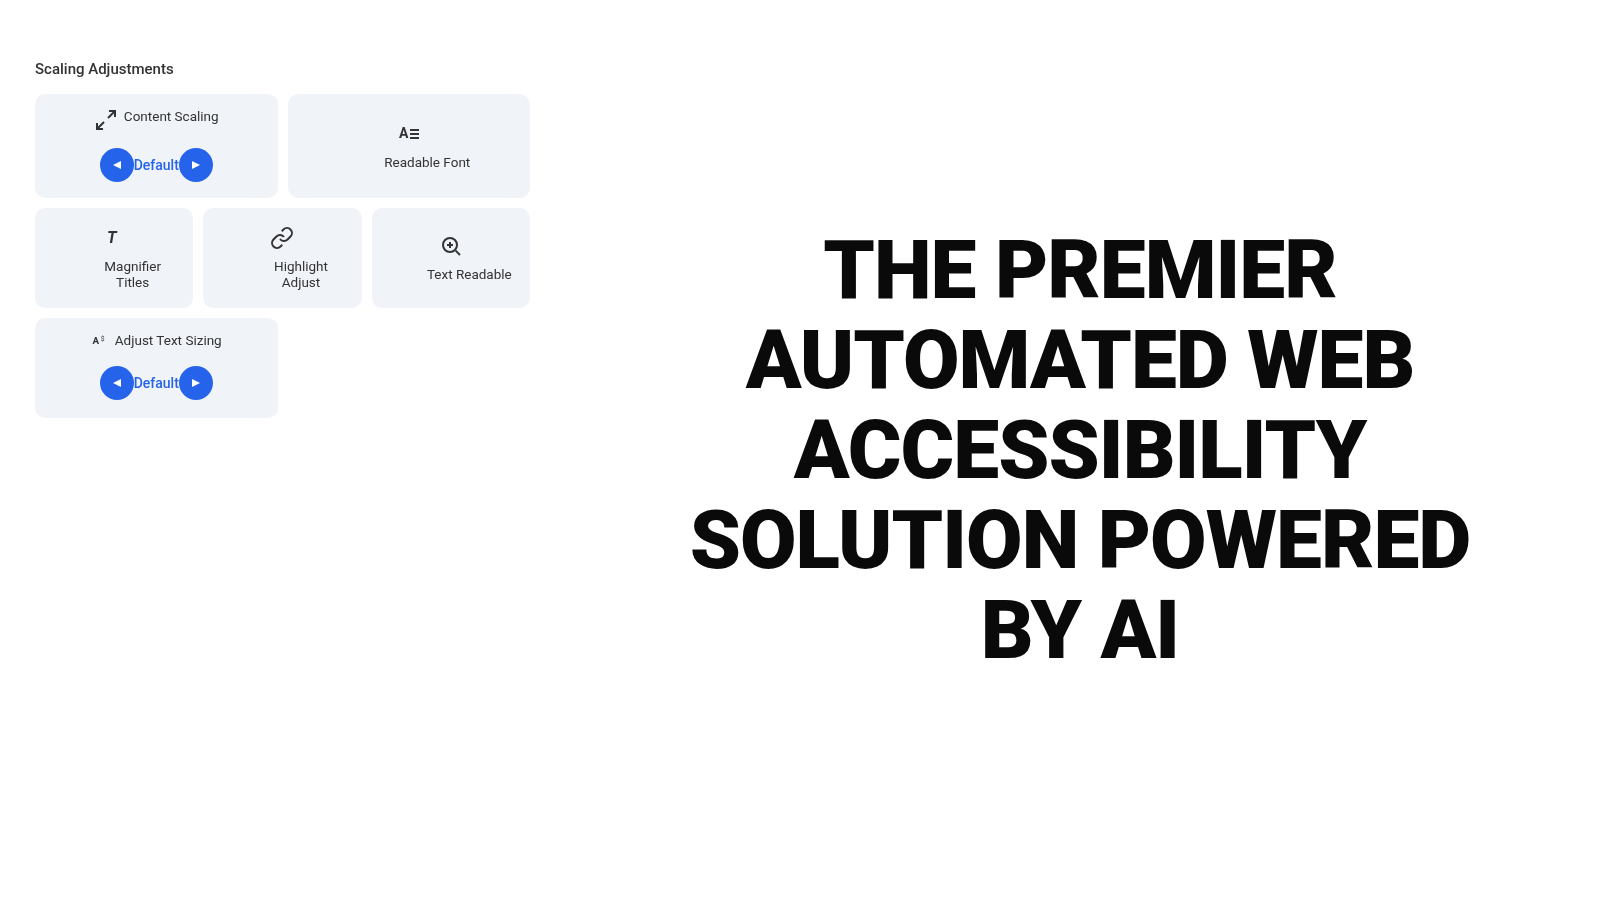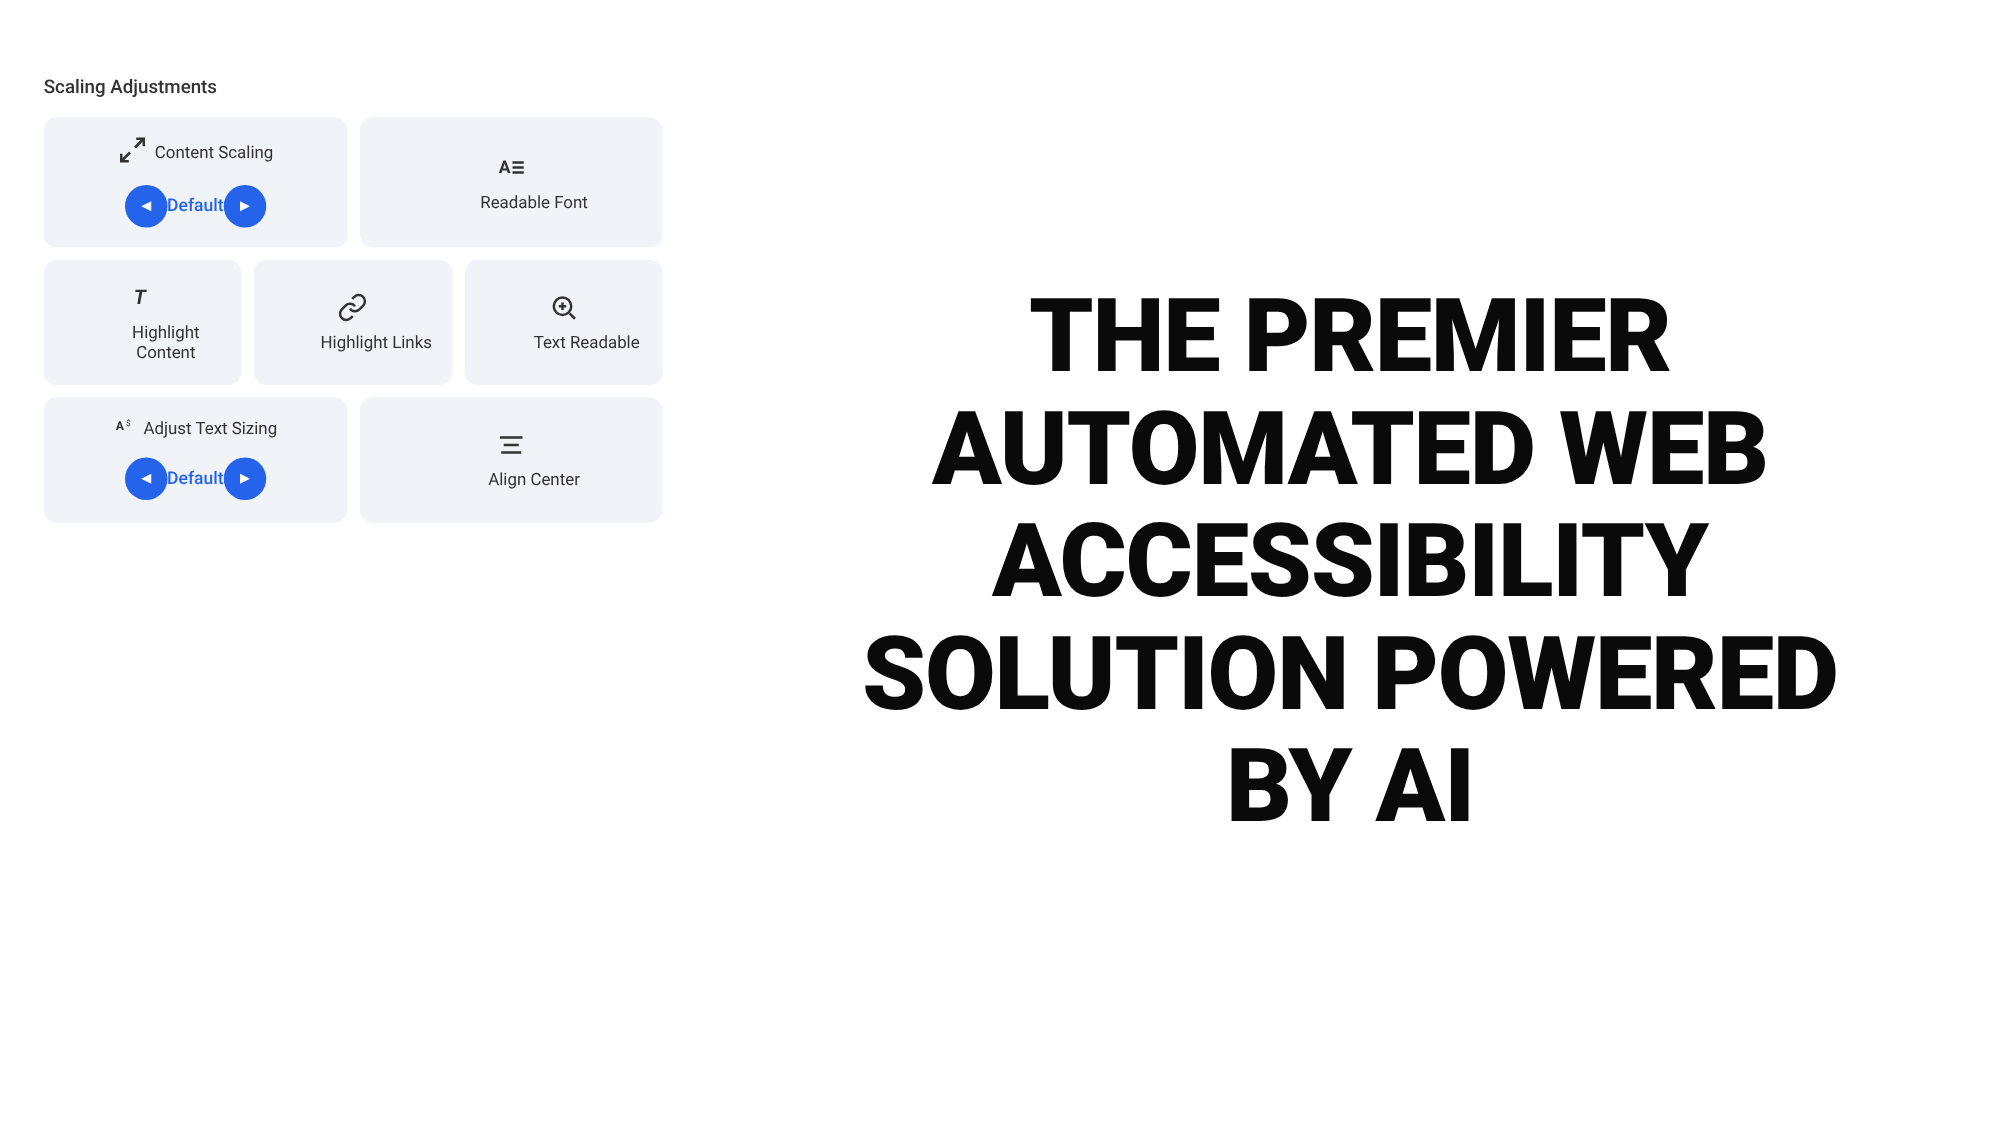--- a/index.html
+++ b/index.html
@@ -65,21 +65,21 @@
       border-radius: 10px;
       padding: 14px 16px 16px;
       display: flex;
       flex-direction: column;
       align-items: center;
       min-height: 100px;
     }
 
     .card-header {
       display: flex;
-      align-items: center;
+      align-items: flex-start;
       gap: 6px;
       margin-bottom: 12px;
     }
 
     .card-header-icon {
       font-size: 16px;
       color: #333;
     }
 
     .card-header-label {
@@ -217,32 +217,32 @@
   </div>
 
   <div class="row2">
 
     <div class="card">
       <div class="card-icon">
         <svg class="icon-svg" viewBox="0 0 24 24" fill="none" stroke="currentColor" stroke-width="2">
           <text x="5" y="17" font-size="16" font-weight="bold" fill="currentColor" stroke="none" font-style="italic">T</text>
         </svg>
       </div>
-      <span class="card-label">Highlight Content</span>
+      <span class="card-label">Magnifier Titles</span>
     </div>
 
     <div class="card">
       <div class="card-icon">
 
         <svg class="icon-svg" viewBox="0 0 24 24" fill="none" stroke="currentColor" stroke-width="2">
           <path d="M10 13a5 5 0 0 0 7.54.54l3-3a5 5 0 0 0-7.07-7.07l-1.72 1.71"></path>
           <path d="M14 11a5 5 0 0 0-7.54-.54l-3 3a5 5 0 0 0 7.07 7.07l1.71-1.71"></path>
         </svg>
       </div>
-      <span class="card-label">Highlight Links</span>
+      <span class="card-label">Highlight Adjust</span>
     </div>
 
     <div class="card">
       <div class="card-icon">
 
         <svg class="icon-svg" viewBox="0 0 24 24" fill="none" stroke="currentColor" stroke-width="2">
           <circle cx="11" cy="11" r="7"></circle>
           <line x1="21" y1="21" x2="16.65" y2="16.65"></line>
           <line x1="11" y1="8" x2="11" y2="14"></line>
           <line x1="8" y1="11" x2="14" y2="11"></line>
@@ -272,30 +272,20 @@
         </button>
         <span class="ctrl-label">Default</span>
         <button class="ctrl-btn">
           <svg width="14" height="14" viewBox="0 0 14 14" fill="white">
               <path d="M11 7L3 3v8l8-4z"></path>
             </svg>
         </button>
       </div>
     </div>
 
-    <div class="card">
-      <div class="card-icon">
-        <svg class="icon-svg" viewBox="0 0 24 24" fill="none" stroke="currentColor" stroke-width="2">
-          <line x1="3" y1="6" x2="21" y2="6"></line>
-          <line x1="6" y1="12" x2="18" y2="12"></line>
-          <line x1="4" y1="18" x2="20" y2="18"></line>
-        </svg>
-      </div>
-      <span class="card-label">Align Center</span>
-    </div>
   </div>
 </div>
 
 <div class="right-panel">
   <div class="hero-text">
     <div>THE PREMIER</div>
     <div>AUTOMATED WEB</div>
     <div>ACCESSIBILITY</div>
     <div>SOLUTION POWERED</div>
     <div>BY AI</div>

